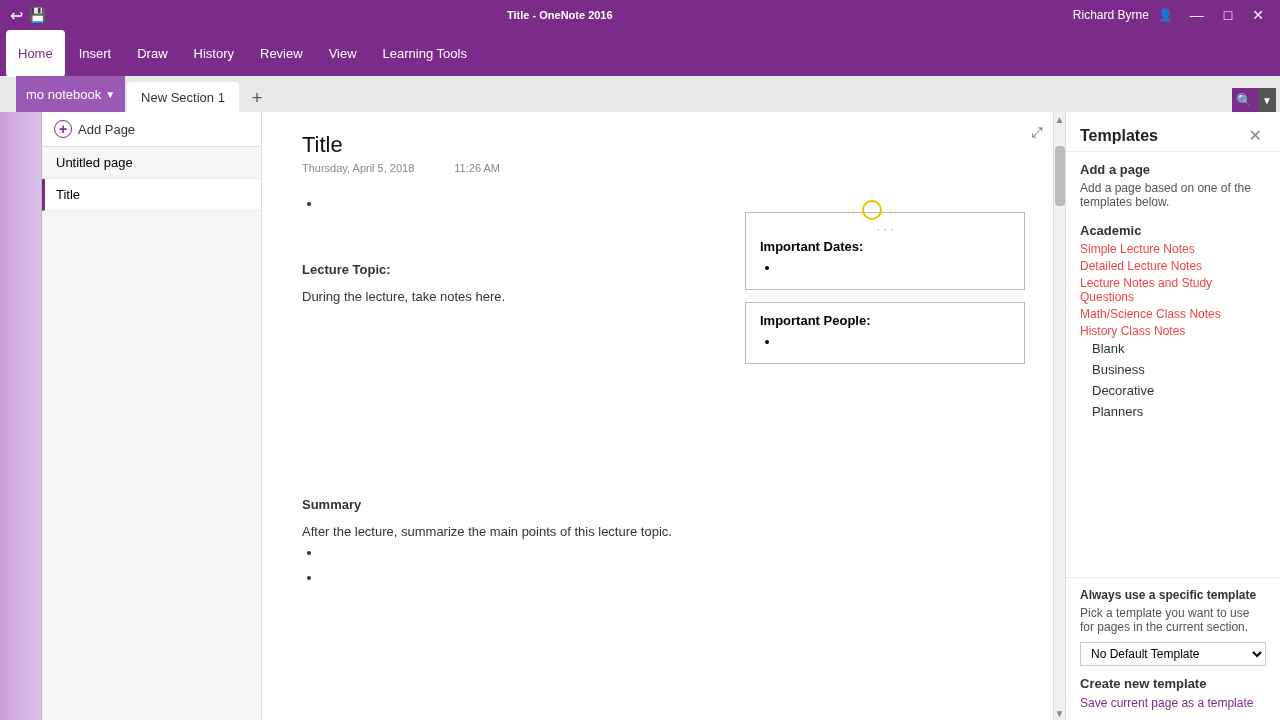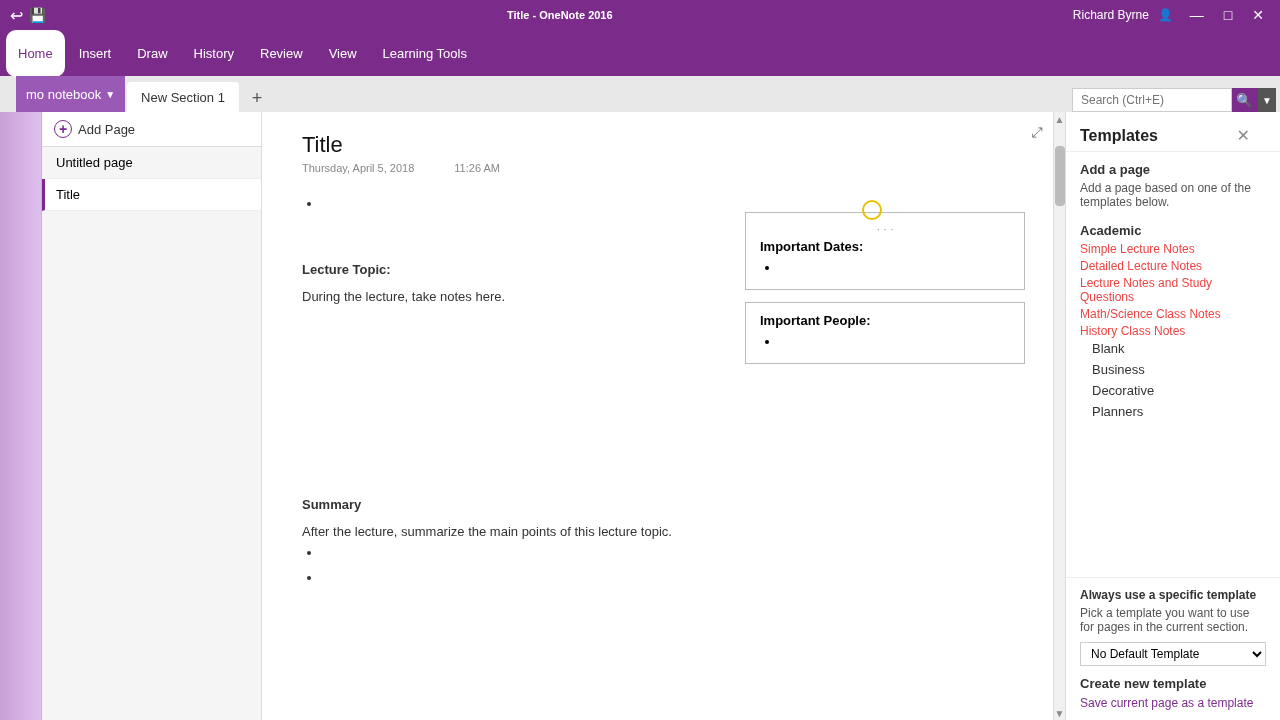--- a/index.html
+++ b/index.html
@@ -28,21 +28,21 @@
       display: flex;
       align-items: center;
       padding: 0 6px;
       gap: 2px;
     }
     .ribbon-tab {
       color: white;
       padding: 16px 12px;
       font-size: 13px;
       cursor: pointer;
-      border-radius: 10px;
+      border-radius: 4px;
     }
     .ribbon-tab.active { background: white; color: #7B2C8B; }
 
     
     .section-bar {
       height: 36px;
       background: #e8e8e8;
       display: flex;
       align-items: flex-end;
       padding-left: 16px;
@@ -288,21 +288,21 @@
       border-left: 1px solid #ddd;
       display: flex;
       flex-direction: column;
       overflow-y: auto;
       font-size: 13px;
     }
     .templates-header {
       display: flex;
       align-items: center;
       justify-content: space-between;
-      padding: 14px 30px 6px 14px;
+      padding: 14px 18px 6px 14px;
       border-bottom: 1px solid #eee;
     }
     .templates-title {
       font-size: 16px;
       font-weight: bold;
       color: #222;
     }
     .templates-close {
       cursor: pointer;
       font-size: 16px;
@@ -425,21 +425,20 @@
 <div class="section-bar">
   <div class="notebook-label">
     <span>mo notebook</span>
     <span style="font-size:10px;">▼</span>
   </div>
   <div class="section-tab active">
     <span>New Section 1</span>
   </div>
   <div class="add-section">+</div>
   <div class="search-bar">
-    <input class="search-input" placeholder="Search (Ctrl+E)" style="">
     <button class="search-btn">🔍</button>
     <button class="search-dropdown">▼</button>
   </div>
 </div>
 
 <div class="main-layout">
 
   <div class="notebook-bg"></div>
 
   <div class="page-list">

